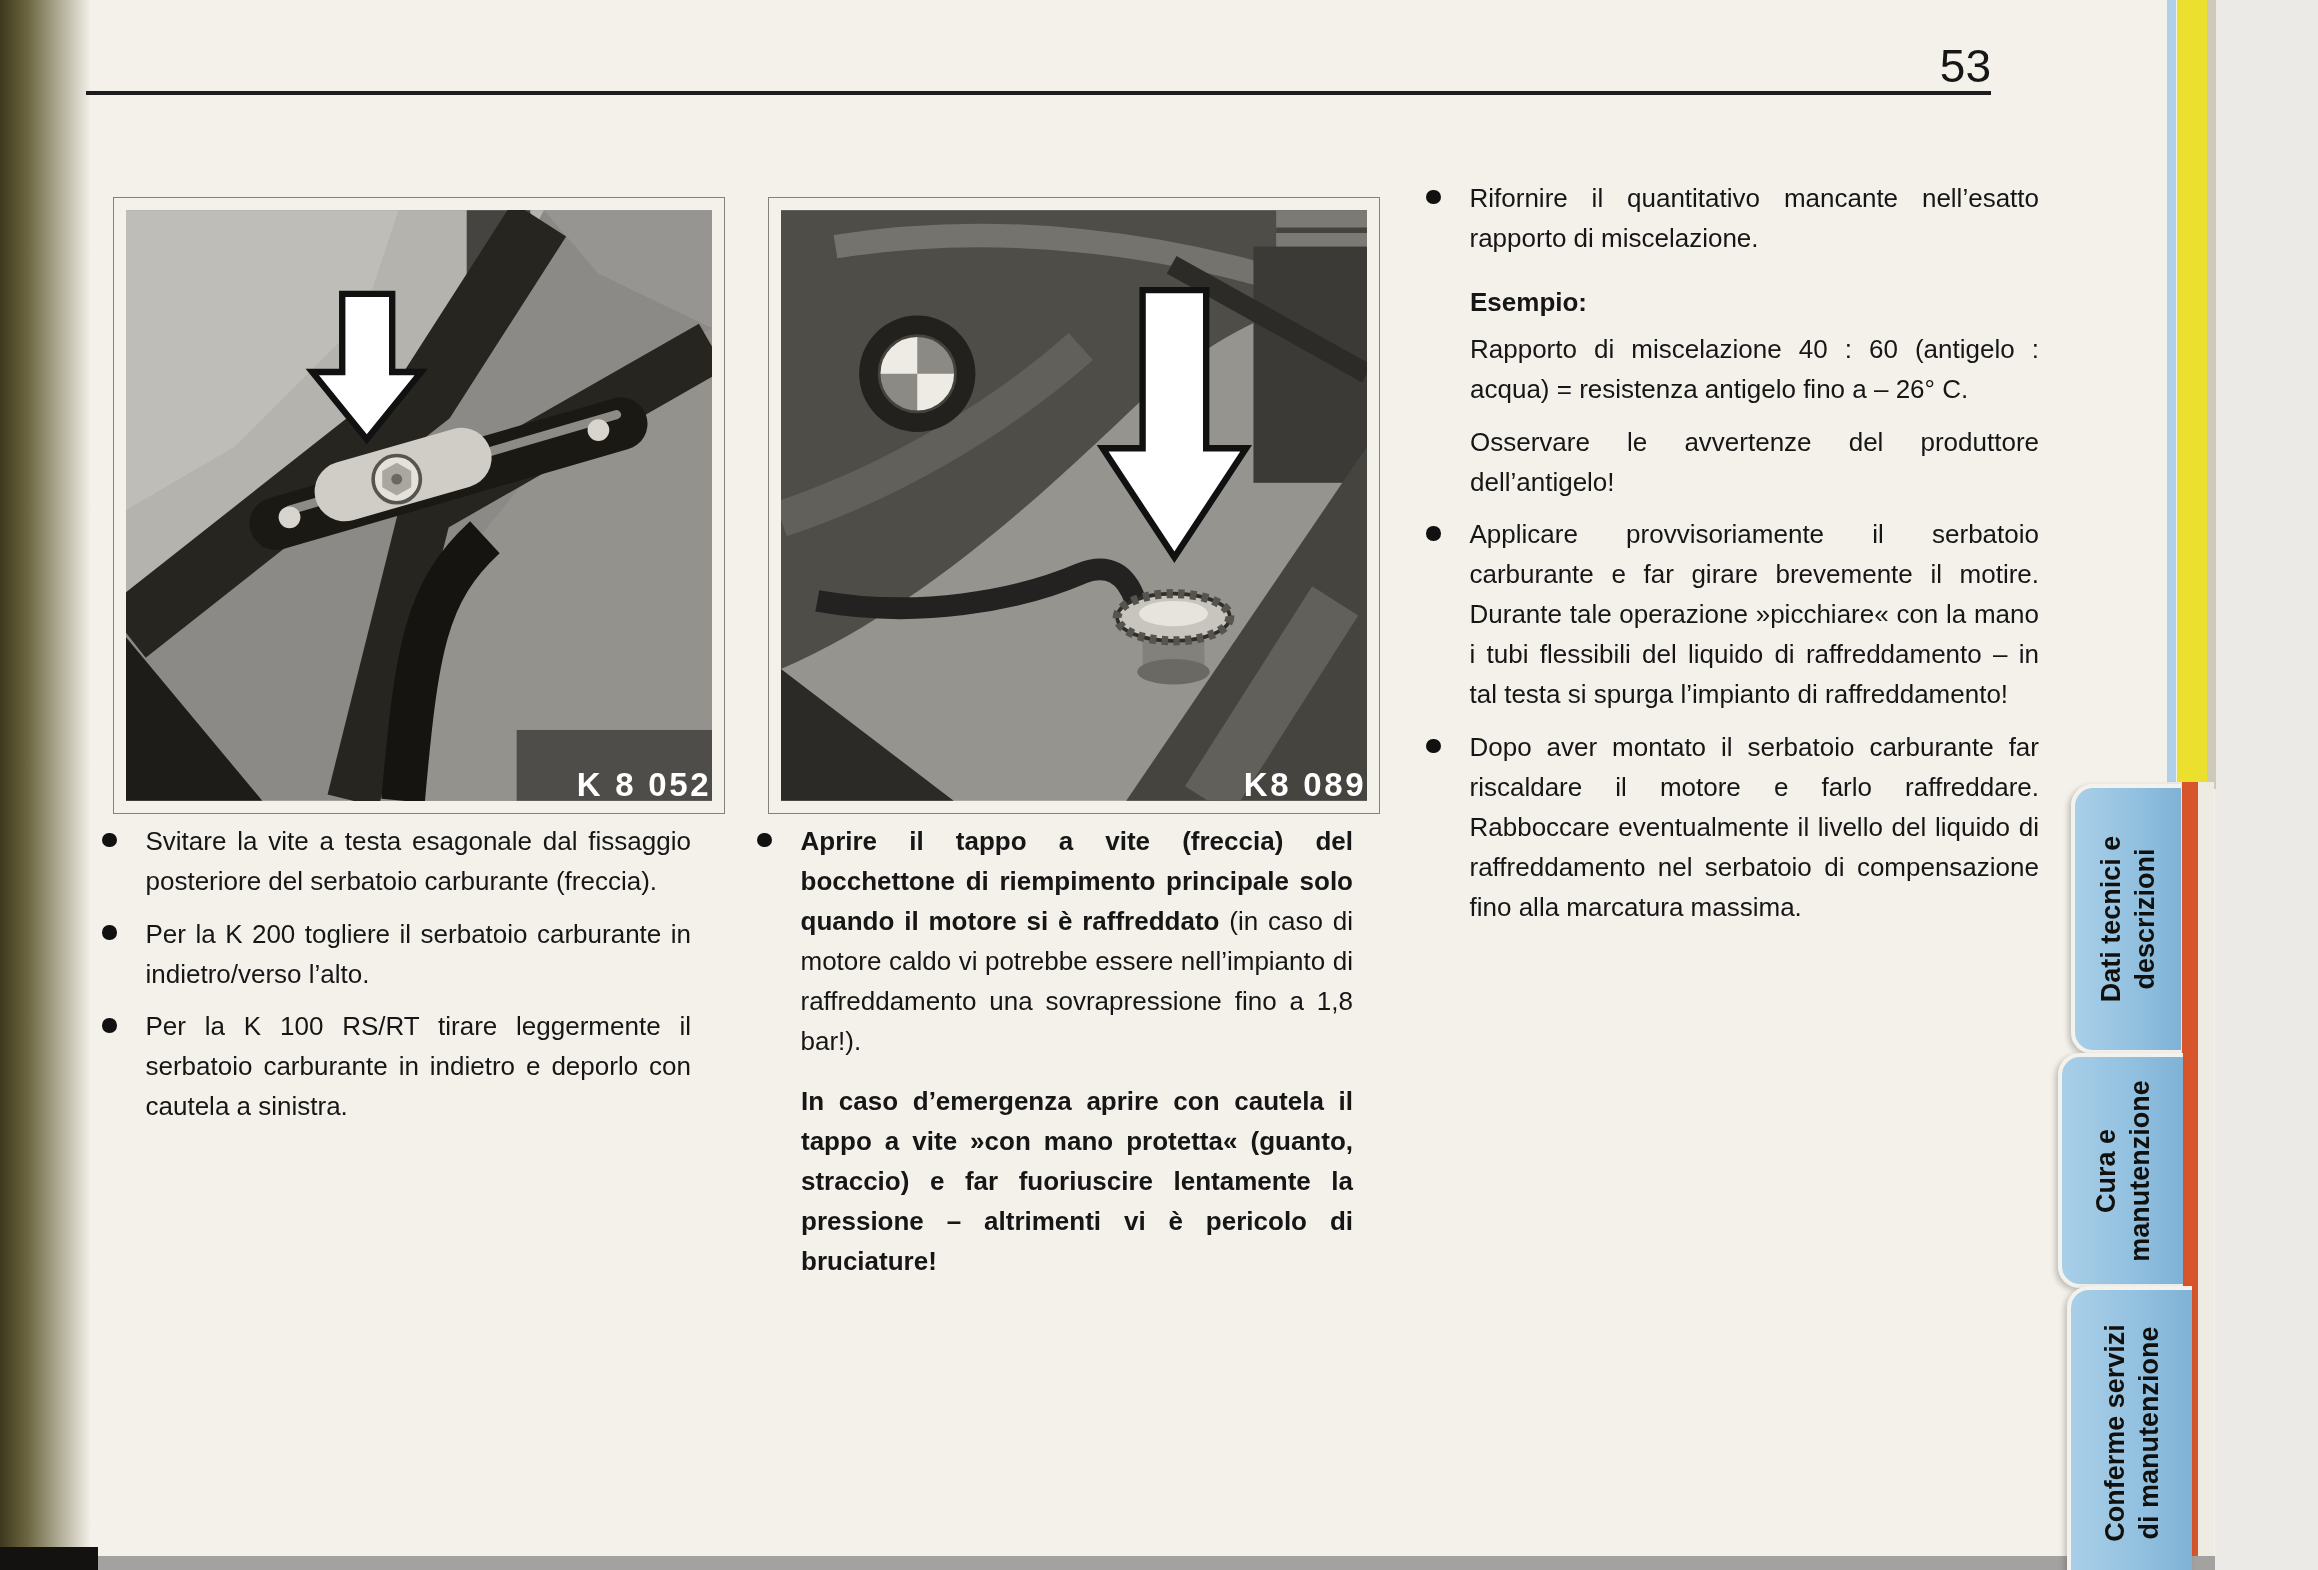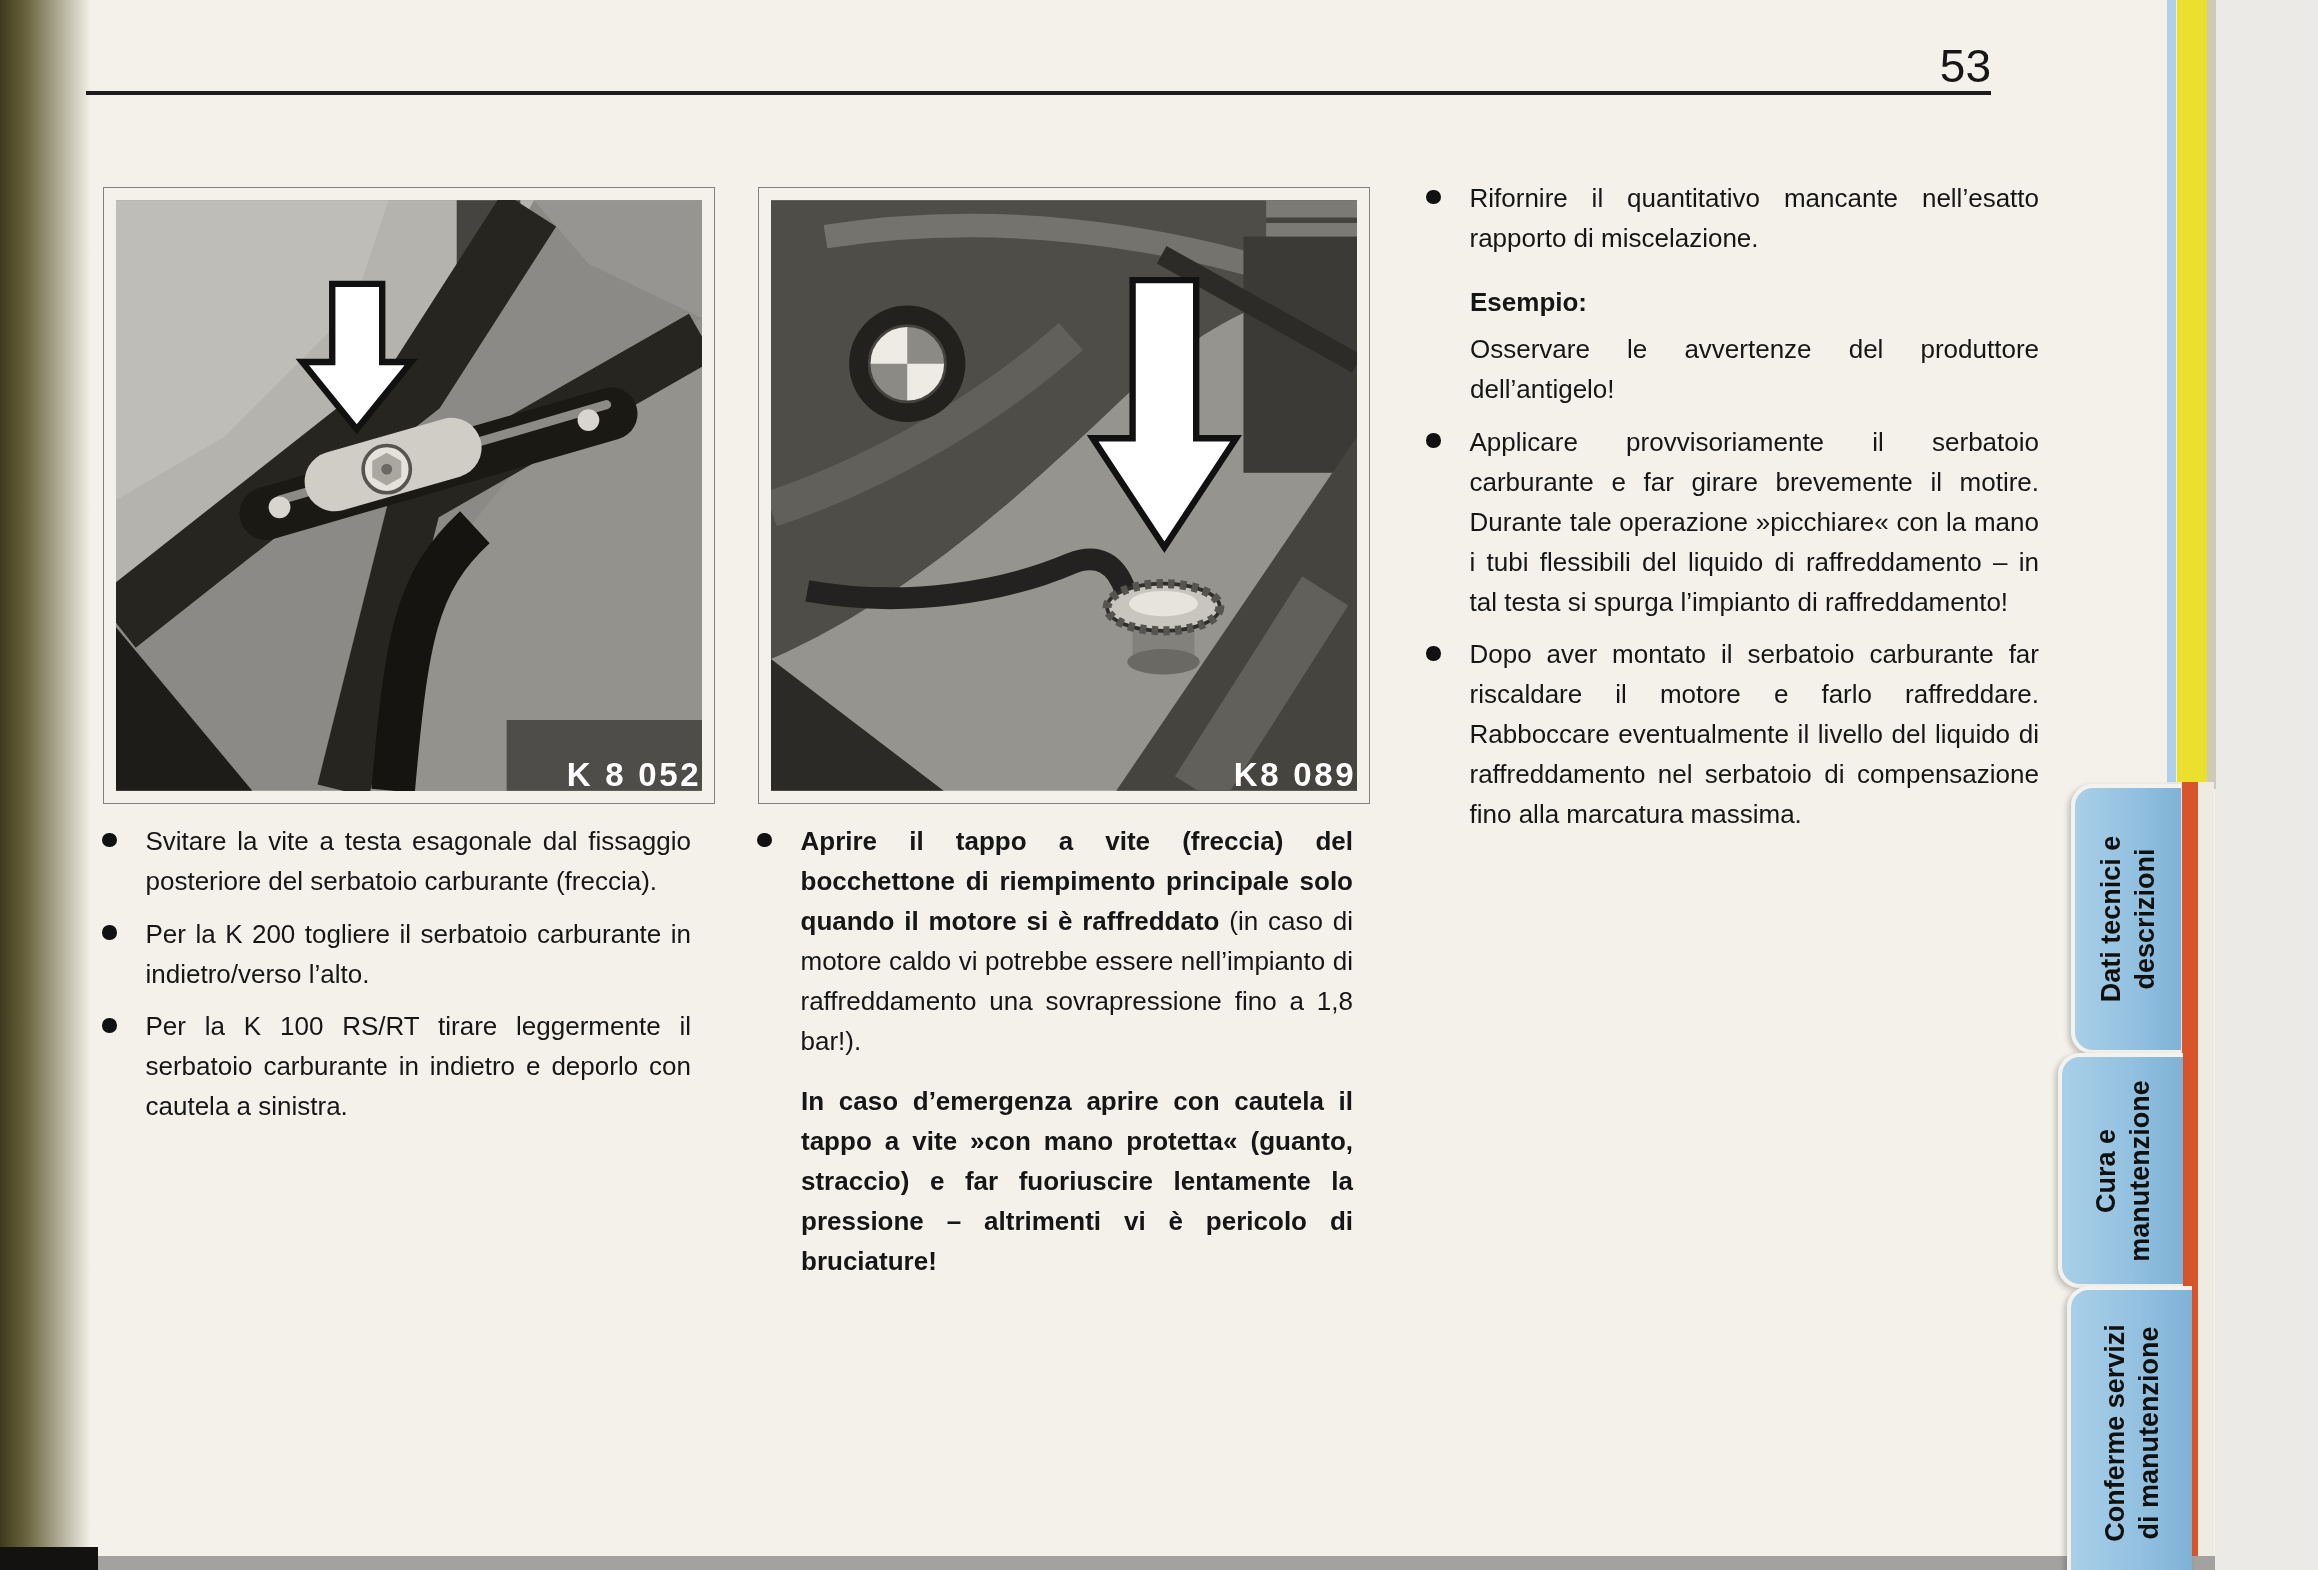--- a/index.html
+++ b/index.html
@@ -22,21 +22,21 @@
   .edge-cream-lower{position:absolute;left:2167px;top:782px;width:47px;height:788px;background:#eeece2;}
   .edge-orange{position:absolute;left:2182px;top:782px;width:15.5px;height:788px;background:#d8552b;}
   .bottom-strip{position:absolute;left:0;top:1556px;width:2215px;height:13.6px;background:#a3a2a0;}
   .bottom-corner{position:absolute;left:0;top:1547px;width:98px;height:23px;background:#141210;}
 
   
   .rule{position:absolute;left:86px;top:91px;width:1905px;height:3.6px;background:#1d1d1d;}
   .pagenum{position:absolute;left:1905px;top:44px;width:86px;text-align:right;font-size:46px;line-height:45px;color:#161616;}
 
   
-  .photo{position:absolute;margin:2px;padding:12px;outline:0.9px solid #83817c;}
+  .photo{position:absolute;margin:12px;padding:12px;outline:0.9px solid #83817c;}
   .photo1{left:102px;top:186px;width:586px;height:591px;}
   .photo2{left:757px;top:186px;width:586px;height:591px;}
   .photo svg{display:block;width:100%;height:100%;}
   .cap{
     position:absolute;right:12.7px;bottom:9px;
     color:#ffffff;font-weight:bold;font-size:33px;letter-spacing:2.7px;
   }
 
   
   .col{position:absolute;font-size:26px;line-height:40px;}
@@ -164,20 +164,21 @@
   </div>
   <p class="warning">In caso d’emergenza aprire con cautela il tappo a vite »con mano protetta« (guanto, straccio) e far fuoriuscire lentamente la pressione – altrimenti vi è pericolo di bruciature!</p>
 </div>
 
 <div class="col col3">
   <div class="bullet">
     <span class="dot"></span>
     <p>Rifornire il quantitativo mancante nell’esatto rapporto di miscelazione.</p>
   </div>
   <p class="example-heading">Esempio:</p>
+  <p class="plain">Rapporto di miscelazione 40 : 60 (antigelo : acqua) = resistenza antigelo fino a – 26° C.</p>
   <p class="plain">Osservare le avvertenze del produttore dell’antigelo!</p>
   <div class="bullet">
     <span class="dot"></span>
     <p>Applicare provvisoriamente il serbatoio carburante e far girare brevemente il motire. Durante tale operazione »picchiare« con la mano i tubi flessibili del liquido di raffreddamento – in tal testa si spurga l’impianto di raffreddamento!</p>
   </div>
   <div class="bullet">
     <span class="dot"></span>
     <p>Dopo aver montato il serbatoio carburante far riscaldare il motore e farlo raffreddare. Rabboccare eventualmente il livello del liquido di raffreddamento nel serbatoio di compensazione fino alla marcatura massima.</p>
   </div>
 </div>

